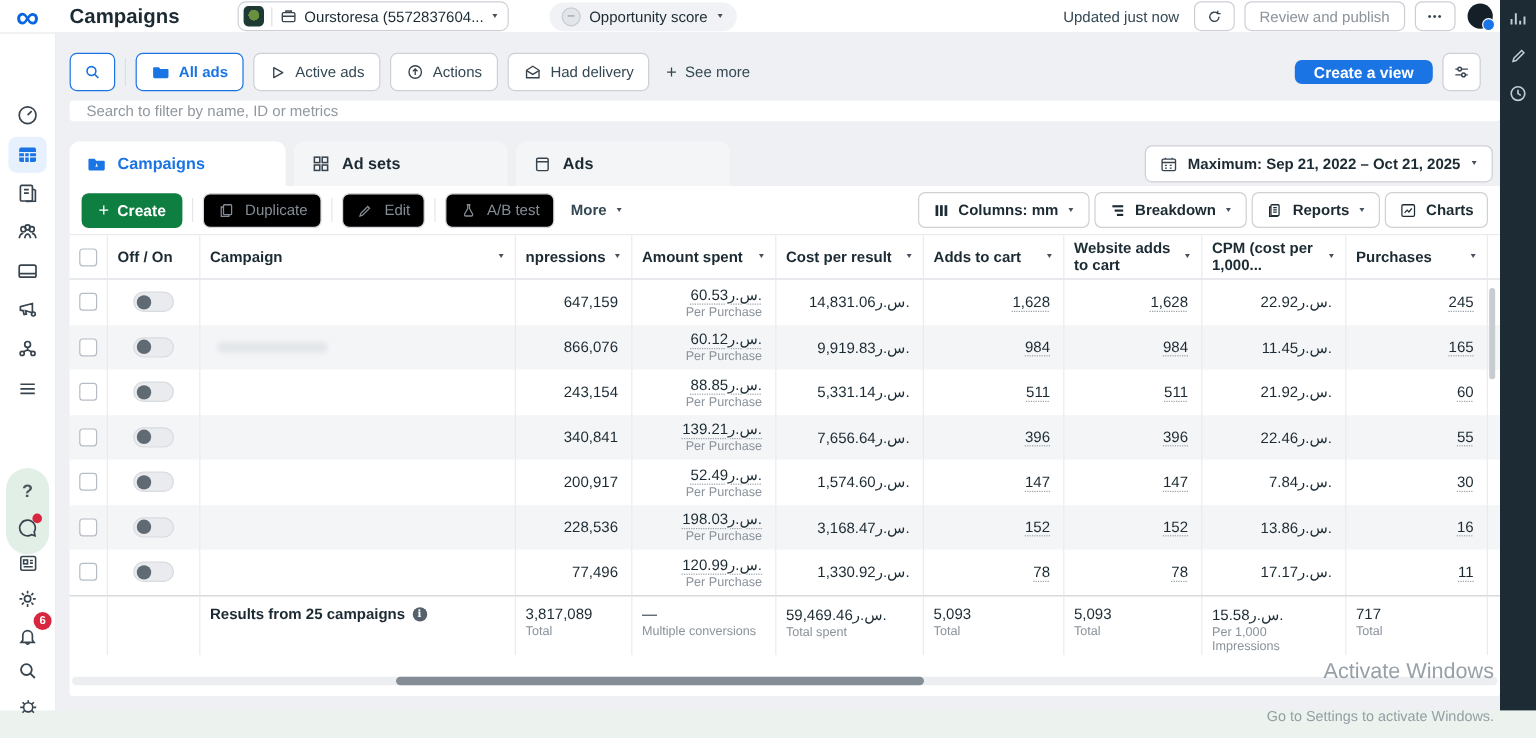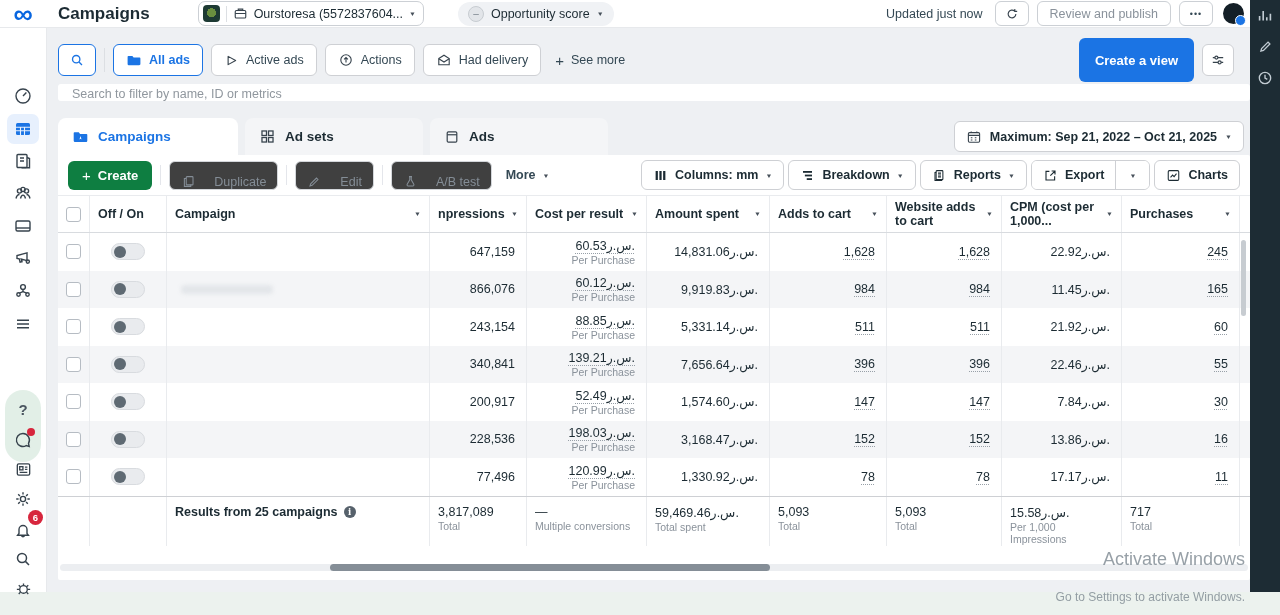--- a/index.html
+++ b/index.html
@@ -42,40 +42,40 @@
   .bottom-strip { position:absolute; left:0; right:0; bottom:0; height:23px; background:#ecf2ee; }
 
   
   .filter-row { position:absolute; left:58px; top:44px; right:46px; height:32px; display:flex; align-items:center; gap:8px; z-index:3; }
   .chip { display:flex; align-items:center; gap:7px; height:32px; padding:0 12px; background:#fff; border:1px solid #ced0d4; border-radius:6px; font-size:12.5px; color:#344854; }
   .search-chip { width:38px; padding:0; justify-content:center; border-color:#1b74e4; }
   .chip.active { border-color:#1b74e4; color:#1b74e4; font-weight:bold; }
   .see-more { display:flex; align-items:center; gap:7px; font-size:12.5px; color:#344854; margin-left:6px; }
   .see-more .plus { font-size:15px; color:#344854; }
   .filter-right { margin-left:auto; display:flex; gap:8px; align-items:center; }
-  .create-view { height:44px; padding:0 16px; border-radius:6px; background:#1b74e4; color:#fff; font-size:13px; font-weight:bold; display:flex; align-items:center; }
+  .create-view { height:20px; padding:0 16px; border-radius:6px; background:#1b74e4; color:#fff; font-size:13px; font-weight:bold; display:flex; align-items:center; }
   .sliders-btn { width:32px; height:32px; background:#fff; border:1px solid #ced0d4; border-radius:6px; display:flex; align-items:center; justify-content:center; }
 
   
   .search-bar { position:absolute; left:58px; top:84px; right:30px; height:17px; background:#fff; border-radius:3px; z-index:3; }
   .search-bar input { width:100%; height:100%; border:0; outline:0; background:transparent; font-family:inherit; font-size:12.5px; color:#1c2b33; padding:0 14px; }
   .search-bar input::placeholder { color:#90979e; }
 
   
   .tabs { position:absolute; left:58px; top:118px; height:37px; display:flex; gap:7px; z-index:2; }
   .tab { width:178px; height:37px; border-radius:8px 8px 0 0; display:flex; align-items:center; gap:9px; padding:0 14px; font-size:13.5px; font-weight:bold; background:#f4f5f7; color:#1c2b33; }
   .tab.active { width:180px; background:#fff; color:#1b74e4; }
   .date-chip { position:absolute; right:36px; top:121px; height:31px; display:flex; align-items:center; gap:8px; background:#fff; border:1px solid #ced0d4; border-radius:6px; padding:0 11px; font-size:12.5px; font-weight:bold; color:#1c2b33; z-index:3; }
 
   
   .card { position:absolute; left:58px; top:155px; right:30px; height:425px; background:#fff; border-radius:0 2px 2px 2px; z-index:2; }
   .ctoolbar { height:40px; display:flex; align-items:center; padding:0 10px; gap:8px; }
   .btn-create { height:29px; padding:0 14px; border-radius:6px; background:#0e7e41; color:#fff; font-size:13px; font-weight:bold; display:flex; align-items:center; gap:7px; }
   .btn-create .plus { font-size:15px; font-weight:normal; }
-  .tchip { display:flex; align-items:flex-end; gap:18px; height:29px; padding:0 11px; background:#404040; border:1px solid #d4d7db; border-radius:6px; font-size:12.5px; color:#848d96; }
+  .tchip { display:flex; align-items:center; gap:8px; height:29px; padding:0 11px; background:#000000; border:1px solid #d4d7db; border-radius:6px; font-size:12.5px; color:#848d96; }
   .tsep { width:1px; height:20px; background:#e4e6eb; }
   .more-dd { display:flex; align-items:center; gap:7px; font-size:12.5px; color:#344854; font-weight:bold; padding:0 6px; }
   .ctool-right { margin-left:auto; display:flex; align-items:center; gap:4px; }
   .rchip { display:flex; align-items:center; gap:7px; height:30px; padding:0 11px; background:#fff; border:1px solid #ced0d4; border-radius:6px; font-size:12.5px; font-weight:bold; color:#1c2b33; }
   .split { display:flex; height:30px; border:1px solid #ced0d4; border-radius:6px; overflow:hidden; }
   .split > div { display:flex; align-items:center; gap:7px; padding:0 11px; font-size:12.5px; font-weight:bold; color:#1c2b33; background:#fff; }
   .split > .split-caret { border-left:1px solid #ced0d4; padding:0 13px; }
 
   
   .trow { display:grid; grid-template-columns:32px 77px 263px 97px 120px 123px 117px 115px 120px 118px 10px; }
@@ -406,31 +406,20 @@
         </div>
         <div class="rchip">
           <svg width="15" height="15" viewBox="0 0 20 20" stroke="#1c2b33" stroke-width="1.4" fill="none">
               <rect x="5.5" y="3.5" width="9" height="12" rx="1"></rect>
               <path d="M5.5 6H4v10.5h9.5"></path>
               <path d="M8 6.8h4M8 9.3h4M8 11.8h4"></path>
             </svg>
           <span>Reports</span>
           <span class="caret">▼</span>
         </div>
-        <div class="split">
-          <div>
-            <svg width="15" height="15" viewBox="0 0 20 20" stroke="#1c2b33" stroke-width="1.5" fill="none">
-                <path d="M8.5 4.5H4v11.5h11.5V11M11.5 4h4.5v4.5M15.6 4.4 9.8 10.2"></path>
-              </svg>
-            <span>Export</span>
-          </div>
-          <div class="split-caret">
-            <span class="caret">▼</span>
-          </div>
-        </div>
         <div class="rchip">
           <svg width="15" height="15" viewBox="0 0 20 20" stroke="#1c2b33" stroke-width="1.4" fill="none">
               <rect x="3" y="3.5" width="14" height="13" rx="1.5"></rect>
               <path d="M6 12.5l2.8-3 2 2 3.2-4"></path>
             </svg>
           <span>Charts</span>
         </div>
       </div>
     </div>
 
@@ -443,25 +432,25 @@
         </div>
         <div class="tcell">
           <div class="hlabel">Campaign</div>
           <div class="caret">▼</div>
         </div>
         <div class="tcell">
           <div class="hlabel">npressions</div>
           <div class="caret">▼</div>
         </div>
         <div class="tcell">
+          <div class="hlabel">Amount spent</div>
+          <div class="caret">▼</div>
+        </div>
+        <div class="tcell">
           <div class="hlabel">Cost per result</div>
-          <div class="caret">▼</div>
-        </div>
-        <div class="tcell">
-          <div class="hlabel">Amount spent</div>
           <div class="caret">▼</div>
         </div>
         <div class="tcell">
           <div class="hlabel">Adds to cart</div>
           <div class="caret">▼</div>
         </div>
         <div class="tcell">
           <div class="hlabel">Website adds to cart</div>
           <div class="caret">▼</div>
         </div>

